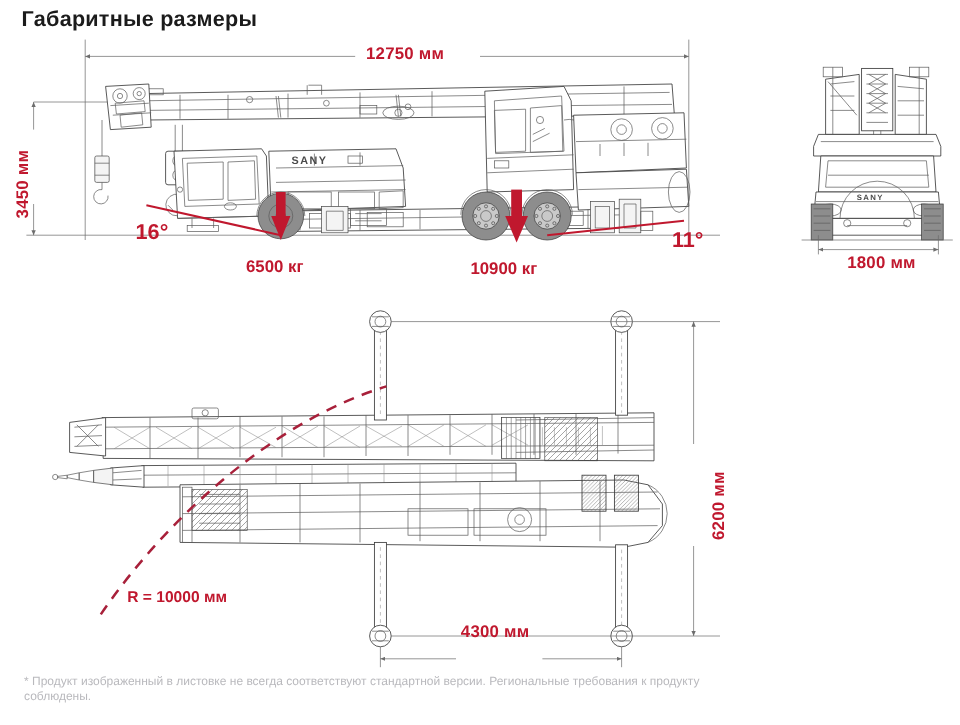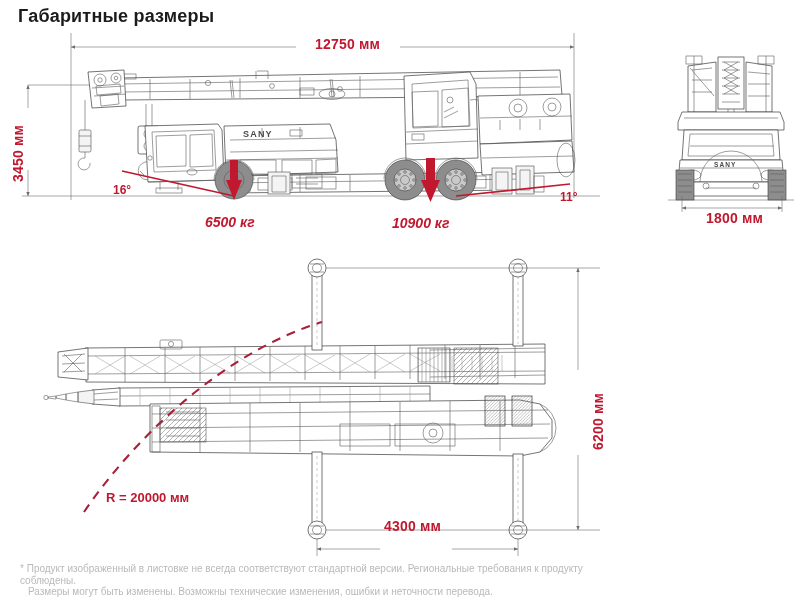--- a/index.html
+++ b/index.html
@@ -24,24 +24,24 @@
     white-space:nowrap;
     font-size:14px;
     letter-spacing:.2px;
   }
   .dim-label.vert{
     transform-origin:0 0;
     transform:rotate(-90deg);
   }
   .angle-label{
     position:absolute;
-    font-weight:bold;color:#C0182E;font-size:12px;white-space:nowrap;
+    font-weight:bold;color:#C0182E;font-size:18px;white-space:nowrap;
   }
   .load-label{
-    position:absolute;font-weight:bold;color:#C0182E;font-size:14px;white-space:nowrap;font-style:italic;
+    position:absolute;font-weight:bold;color:#C0182E;font-size:14px;white-space:nowrap;
   }
   .radius-label{
     position:absolute;font-weight:bold;color:#C0182E;font-size:13px;white-space:nowrap;
   }
 
   .footnote{
     position:absolute;left:20px;top:563px;width:600px;
     font-size:10px;line-height:11.5px;color:#b9b9bd;
     font-family:"Liberation Sans","DejaVu Sans",sans-serif;
   }
@@ -467,39 +467,38 @@
       <line class="dimln" x1="578" y1="268" x2="578" y2="370" marker-start="url(#arl)"></line>
       <line class="dimln" x1="578" y1="455" x2="578" y2="530" marker-end="url(#ar)"></line>
 
       <line class="dimln" x1="317" y1="539" x2="317" y2="556"></line>
       <line class="dimln" x1="518" y1="539" x2="518" y2="556"></line>
       <line class="dimln" x1="317" y1="549" x2="380" y2="549" marker-start="url(#arl)"></line>
       <line class="dimln" x1="452" y1="549" x2="518" y2="549" marker-end="url(#ar)"></line>
     </g>
   </svg>
 
-  <div class="dim-label" style="left:315px;top:36px;">12750 мм</div>
+  <div class="dim-label" style="left:305px;top:36px;">12750 мм</div>
 
   <div class="dim-label vert" style="left:10px;top:182px;">3450 мм</div>
 
   <div class="angle-label" style="left:113px;top:183px;">16°</div>
 
   <div class="angle-label" style="left:560px;top:190px;">11°</div>
 
   <div class="load-label" style="left:205px;top:214px;">6500 кг</div>
 
   <div class="load-label" style="left:392px;top:215px;">10900 кг</div>
 
   <div class="dim-label" style="left:706px;top:210px;">1800 мм</div>
 
   <div class="dim-label vert" style="left:590px;top:450px;">6200 мм</div>
 
   <div class="dim-label" style="left:384px;top:518px;">4300 мм</div>
 
-  <div class="radius-label" style="left:106px;top:490px;">R = 20000 мм</div>
+  <div class="radius-label" style="left:106px;top:490px;">R = 10000 мм</div>
 
   <div class="footnote">
     <span class="star">*</span>
     <span>Продукт изображенный в листовке не всегда соответствуют стандартной версии. Региональные требования к продукту соблюдены.</span>
-    <span class="l2">Размеры могут быть изменены. Возможны технические изменения, ошибки и неточности перевода.</span>
   </div>
 
 </div>
 
 </body></html>

